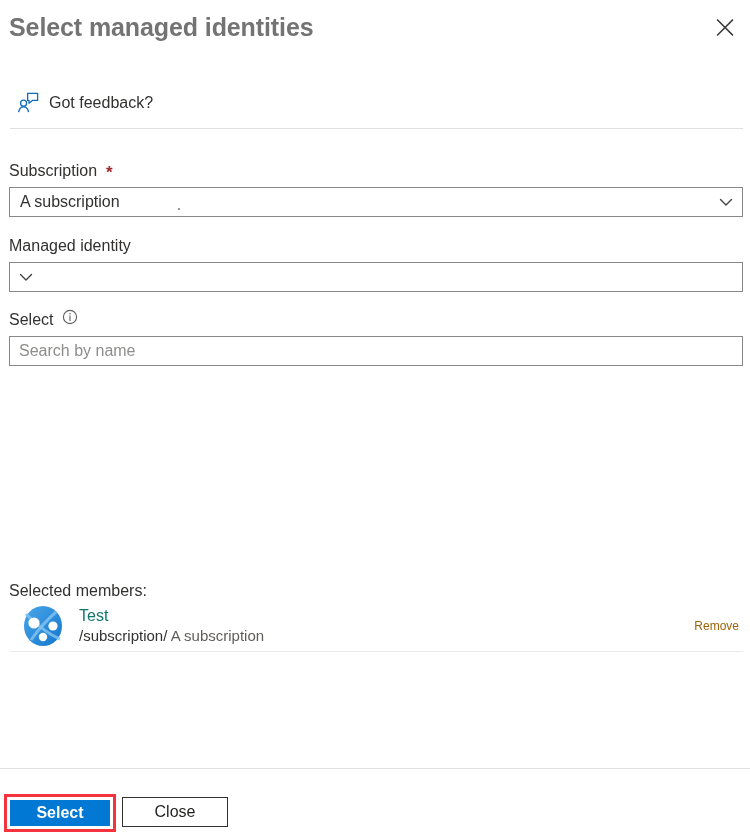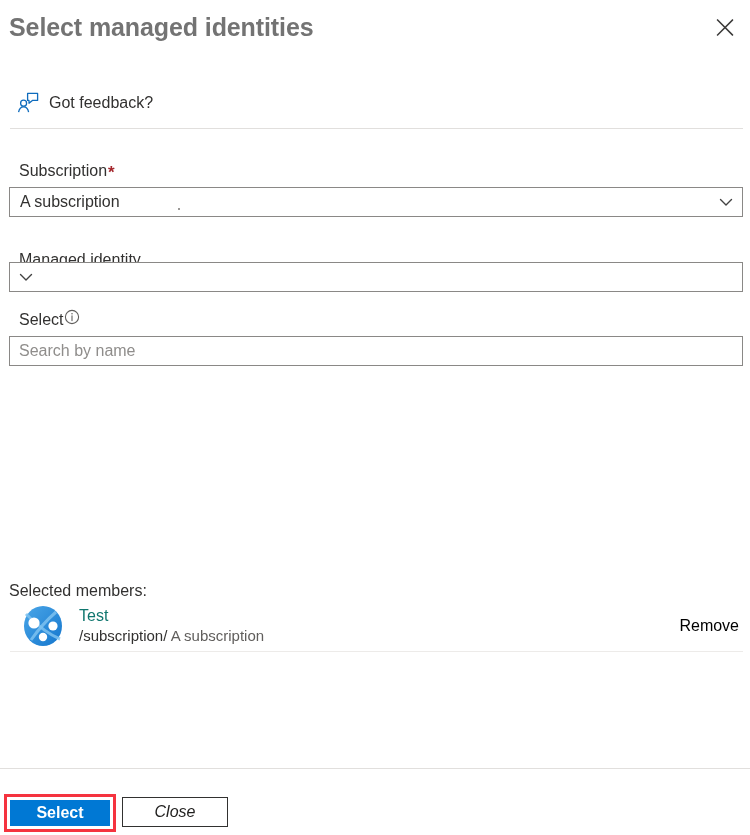--- a/index.html
+++ b/index.html
@@ -97,22 +97,21 @@
   }
   .field-label {
     position: absolute;
     left: 9px;
     font-size: 16px;
     color: #323130;
     line-height: 22px;
     white-space: nowrap;
     display: flex;
     align-items: center;
-    gap: 1px;
-    margin-left: 10px;
+    gap: 9px;
   }
   .req-star {
     color: #a4262c;
     font-size: 17px;
     font-weight: 700;
     line-height: 1;
     position: relative;
     top: 1px;
   }
   .info-icon { display: block; }
@@ -209,22 +208,22 @@
   .member-sub {
     font-size: 15px;
     line-height: 20px;
     white-space: nowrap;
     color: #323130;
   }
   .member-sub .sub-dim { color: #605e5c; }
   .remove-link {
     margin-left: auto;
     margin-right: 4px;
-    font-size: 16px;
-    color: #000000;
+    font-size: 12px;
+    color: #a16207;
     text-decoration: none;
     cursor: pointer;
     line-height: 22px;
     white-space: nowrap;
   }
 
   
   .footer {
     position: absolute;
     left: 0;
@@ -262,21 +261,20 @@
     width: 106px;
     height: 30px;
     background: #ffffff;
     color: #201f1e;
     border: 1px solid #323130;
     font-family: "Liberation Sans", sans-serif;
     font-size: 16px;
     cursor: pointer;
     padding: 0;
     line-height: 28px;
-    font-style: italic;
   }
 </style>
 </head>
 <body>
 
 <div class="panel-header">
   <div class="panel-title">Select managed identities</div>
 
   <button class="close-btn">
     <span>
@@ -308,21 +306,21 @@
   </div>
   <div class="combo" style="top: 59px;">
     <span class="combo-value">A subscription</span>
     <span class="combo-chevron">
       <svg width="16" height="16" viewBox="0 0 16 16" aria-hidden="true">
         <path d="M2.5 5.5 L8 11 L13.5 5.5" fill="none" stroke="#424242" stroke-width="1.4" stroke-linecap="round" stroke-linejoin="round"></path>
       </svg>
     </span>
   </div>
 
-  <div class="field-label" style="top: 121px;">
+  <div class="field-label" style="top: 107px;">
     <span>Managed identity</span>
   </div>
   <div class="combo" style="top: 134px;">
     <span class="combo-chevron">
       <svg width="16" height="16" viewBox="0 0 16 16" aria-hidden="true">
         <path d="M2.5 5.5 L8 11 L13.5 5.5" fill="none" stroke="#424242" stroke-width="1.4" stroke-linecap="round" stroke-linejoin="round"></path>
       </svg>
     </span>
   </div>
 

